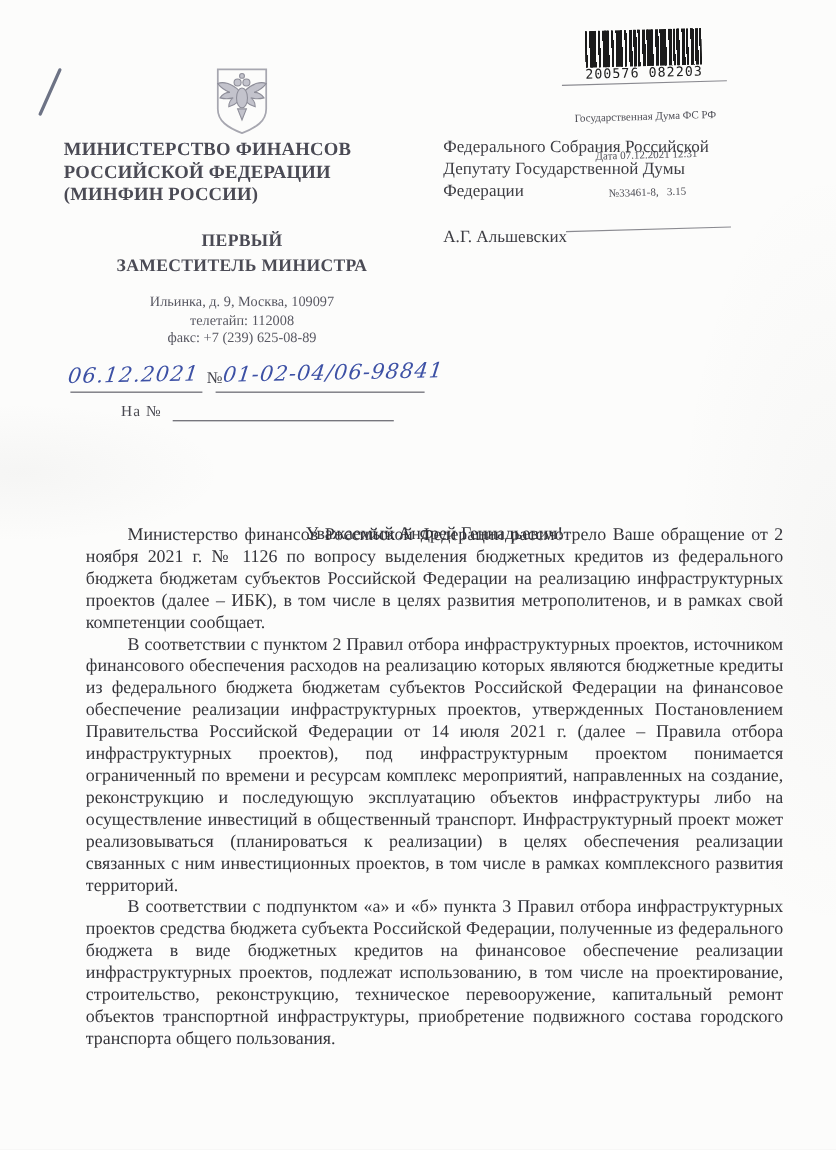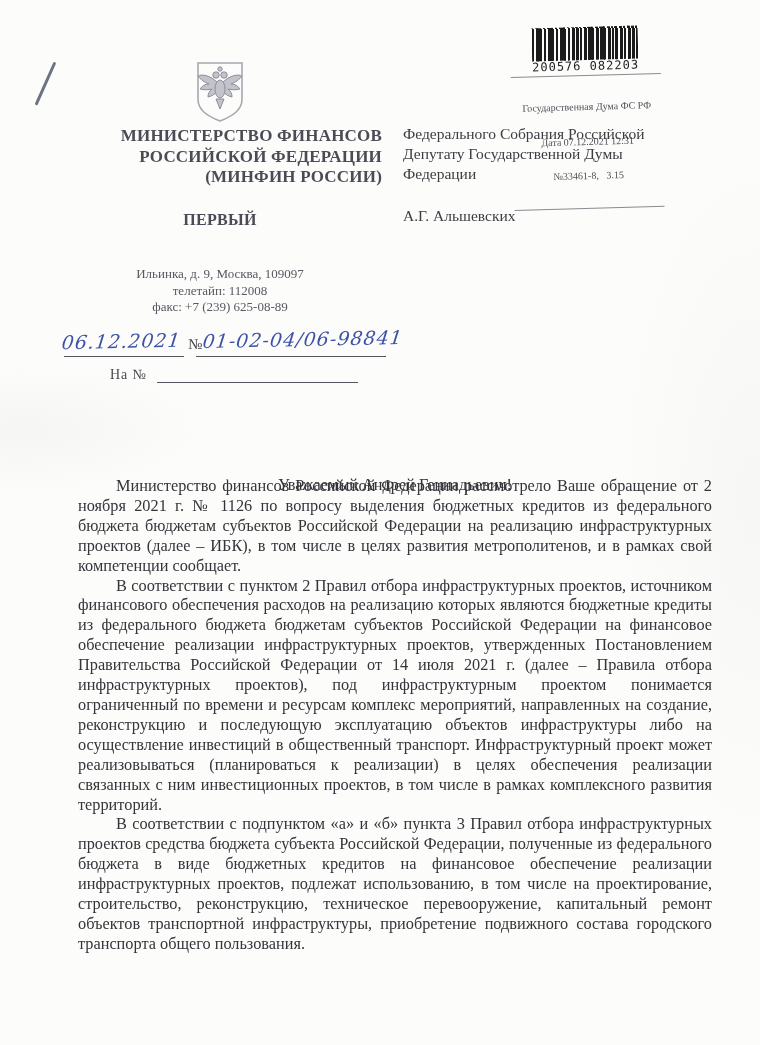--- a/index.html
+++ b/index.html
@@ -22,21 +22,21 @@
       repeating-linear-gradient(90deg,#1b1b1b 0 2px,transparent 2px 4px),
       repeating-linear-gradient(90deg,#1b1b1b 0 1px,transparent 1px 6px),
       repeating-linear-gradient(90deg,transparent 0 5px,#1b1b1b 5px 8px,transparent 8px 13px);}
   .barcode-number{margin-top:-1px;text-align:center;font-family:"DejaVu Sans Mono",monospace;
     font-size:12px;letter-spacing:1px;color:#222;white-space:pre;}
   .stamp-lines{margin-top:2px;border-top:1px solid #8a8a90;border-bottom:1px solid #8a8a90;
     padding:2px 0 3px;text-align:center;font-size:10px;line-height:11.5px;color:#4e4e56;white-space:pre;}
   
   .crest{position:absolute;left:192px;top:61px;width:56px;height:62px;}
   
-  .org{position:absolute;left:58px;top:126px;width:324px;text-align:right;
+  .org{position:absolute;left:58px;top:126px;width:324px;text-align:left;
     font-weight:bold;font-size:17px;line-height:20.5px;color:#4b4b55;letter-spacing:0.2px;}
   .post{position:absolute;left:58px;top:209px;width:324px;text-align:center;
     font-weight:bold;font-size:16px;line-height:22px;color:#4b4b55;letter-spacing:0.3px;}
   .addr{position:absolute;left:58px;top:266px;width:324px;text-align:center;
     font-size:13px;line-height:16.5px;color:#585862;}
   
   .hw{position:absolute;font-family:"DejaVu Serif",serif;font-style:italic;color:#3d51a5;
     white-space:nowrap;transform:skewX(-8deg) rotate(-1.2deg);letter-spacing:1px;}
   .hw-date{left:62px;top:330px;font-size:19px;}
   .hw-num{left:203px;top:328px;font-size:19px;}
@@ -90,20 +90,21 @@
   </div>
 
   <div class="org">
     <div>МИНИСТЕРСТВО ФИНАНСОВ</div>
     <div>РОССИЙСКОЙ ФЕДЕРАЦИИ</div>
     <div>(МИНФИН РОССИИ)</div>
   </div>
 
   <div class="post">
     <div>ПЕРВЫЙ</div>
+    <div>ЗАМЕСТИТЕЛЬ МИНИСТРА</div>
   </div>
 
   <div class="addr">
     <div>Ильинка, д. 9, Москва, 109097</div>
     <div>телетайп: 112008</div>
     <div>факс: +7 (239) 625-08-89</div>
   </div>
 
   <div class="hw hw-date">06.12.2021</div>
   <div class="u u-date"></div>

